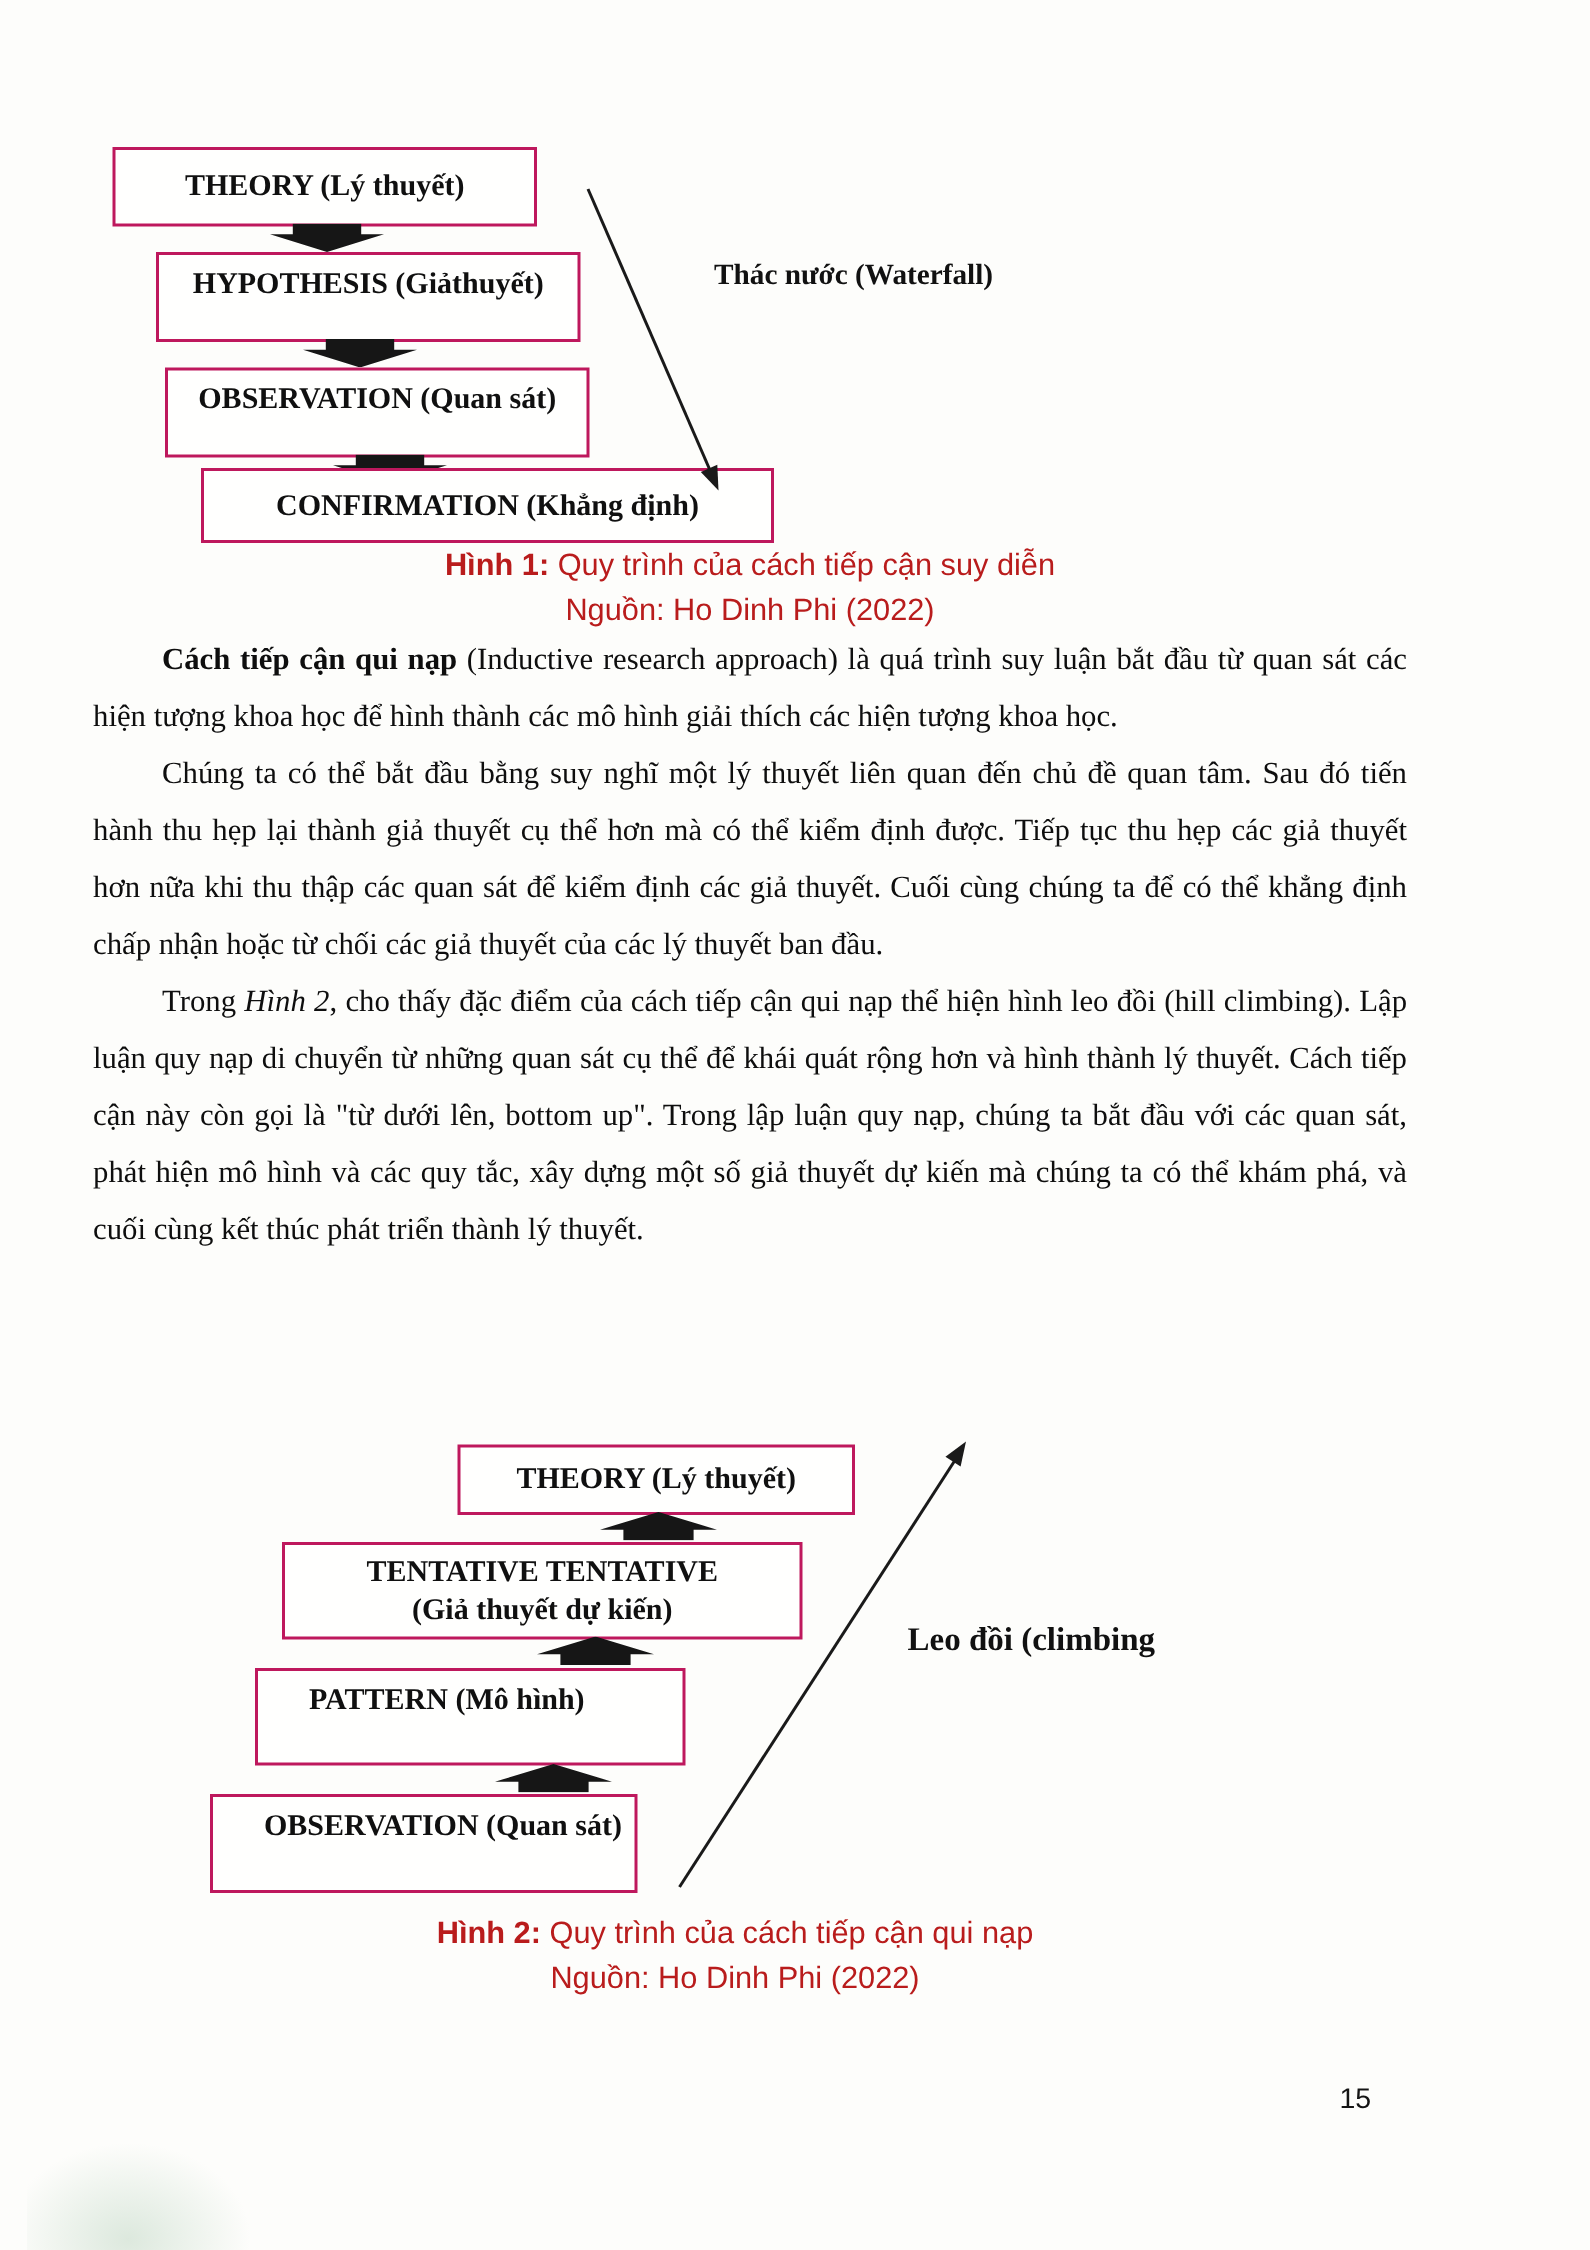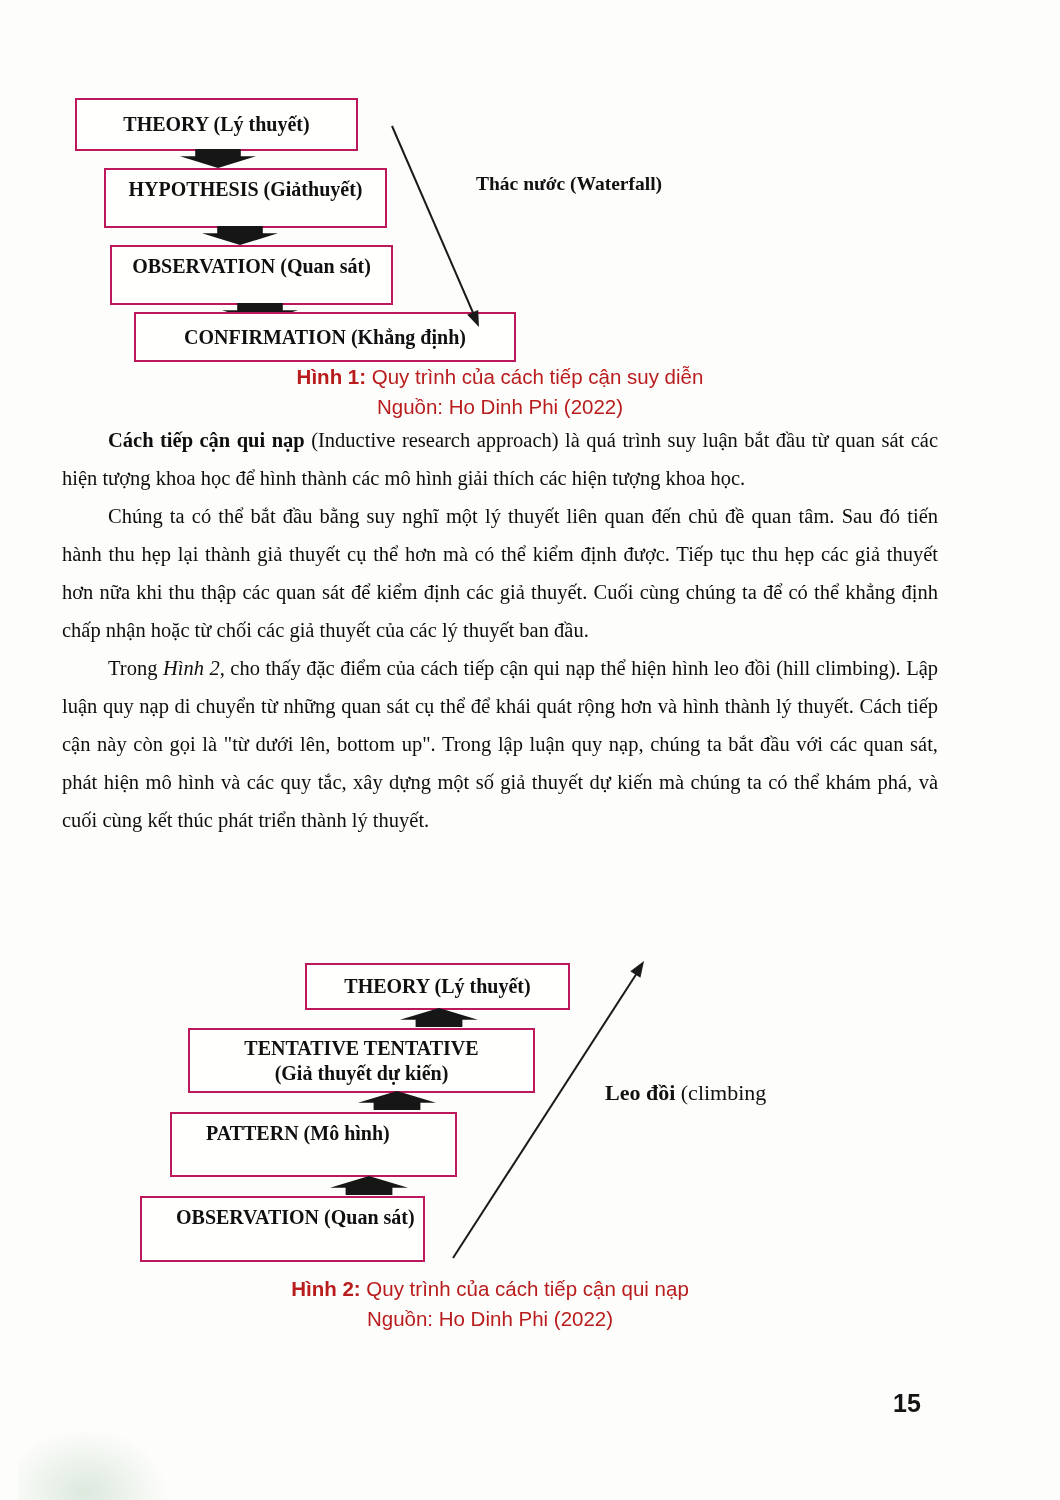--- a/index.html
+++ b/index.html
@@ -43,21 +43,21 @@
   .fat-arrow.up{
     clip-path:polygon(50% 0,100% 62%,80% 62%,80% 100%,20% 100%,20% 62%,0 62%);
   }
   
   .side-label{
     position:absolute;
     font-family:"Liberation Serif",serif;
     font-weight:700;
     white-space:nowrap;
   }
-  .side-label .reg{font-weight:400;}
+  .side-label .reg{font-weight:700;}
   .caption{
     position:absolute;
     font-family:"Liberation Sans",sans-serif;
     font-size:20.5px;
     text-align:center;
     line-height:30px;
     color:#b91c1c;
   }
   .caption .cap-bold{font-weight:700;}
   
@@ -71,22 +71,22 @@
     color:#0e0e0e;
   }
   .body-text p{margin:0;text-indent:46px;}
   .body-text .b{font-weight:700;}
   .body-text .i{font-style:italic;}
   
   .page-number{
     position:absolute;
     left:893px;top:1389px;
     font-family:"Liberation Sans",sans-serif;
-    font-weight:700;
-    font-size:25px;
+    font-weight:400;
+    font-size:19px;
     color:#141414;
   }
   .svg-overlay{
     position:absolute;left:0;top:0;
     pointer-events:none;
   }
   .scan-smudge{
     position:absolute;
     left:18px;top:1428px;width:150px;height:72px;
     background:radial-gradient(ellipse at 45% 90%, rgba(188,212,192,0.5), rgba(188,212,192,0.0) 70%);

